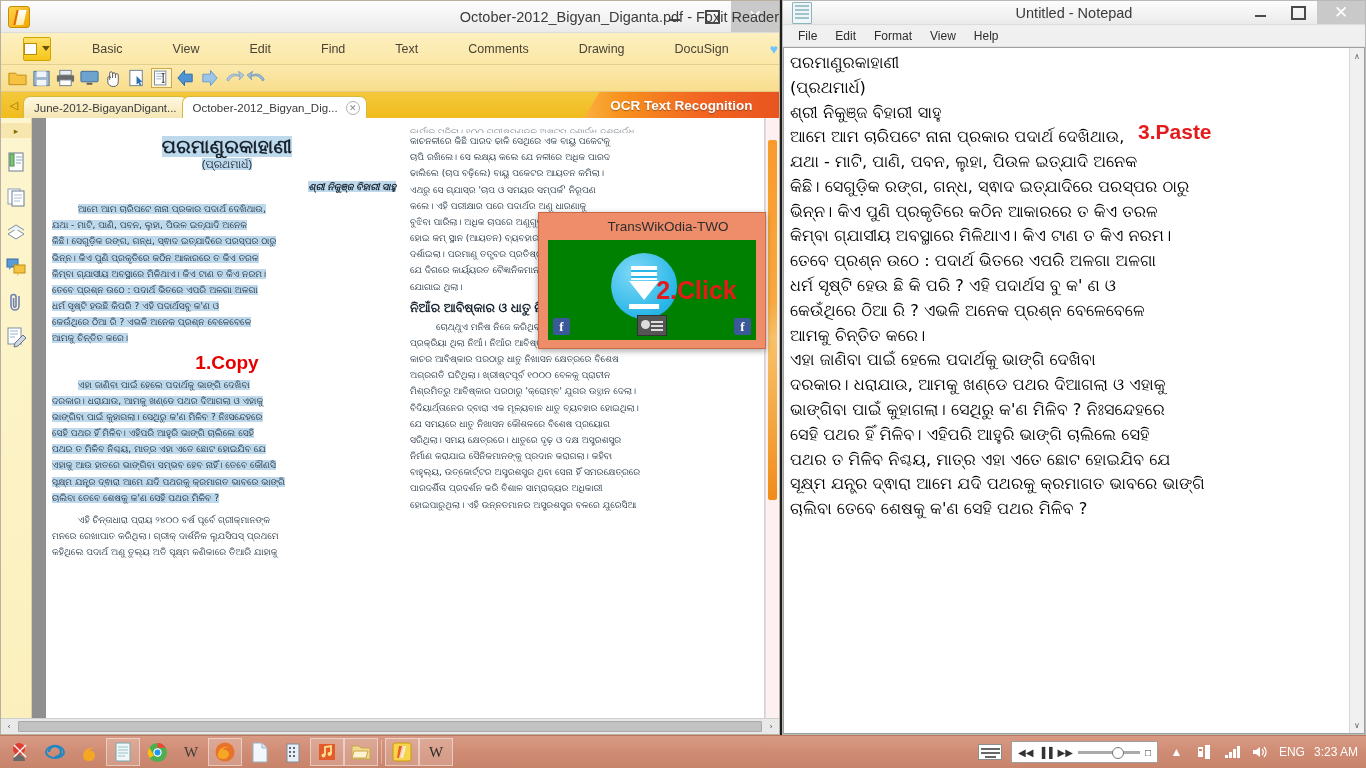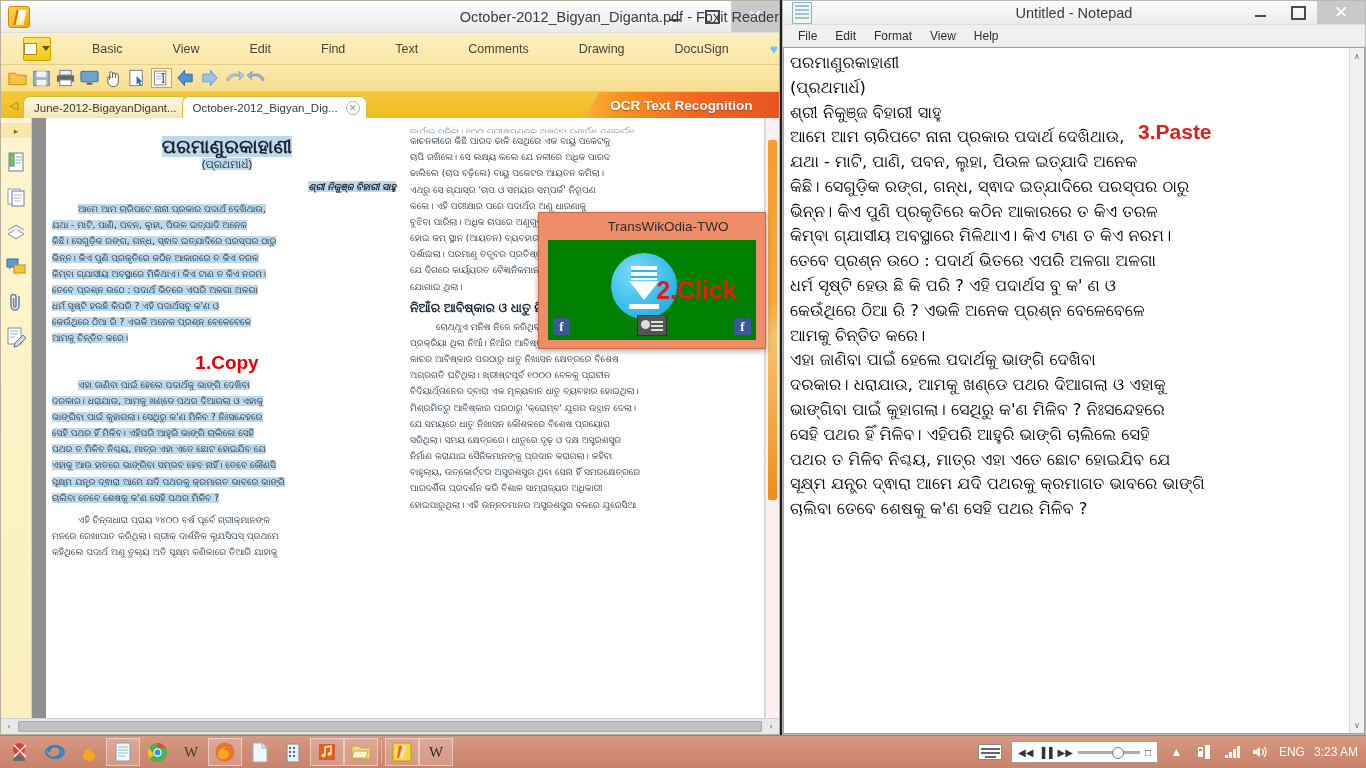--- a/index.html
+++ b/index.html
@@ -436,22 +436,22 @@
             <div class="pdf-line">ଦର୍ଶାଇଲା। ପରମାଣୁ ତତ୍ତ୍ବର ପ୍ରତିଷ୍ଠା ଏହା</div>
             <div class="pdf-line">ଯେ ଦିଗରେ କାର୍ୟ୍ୟରତ ବୈଜ୍ଞାନିକମାନଙ୍କୁ ଯଥେଷ୍ଟ ପ୍ରେରଣା</div>
             <div class="pdf-line">ଯୋଗାଇ ଥିଲା।</div>
           </div>
           <div class="pdf-head2">ନିଆଁର ଆବିଷ୍କାର ଓ ଧାତୁ ନିଖାସନ</div>
           <div>
             <div class="pdf-line" style="text-indent:26px">ଚୋଥ୍ଥୁଏ ମନିଷ ନିଜେ କରିଥିବା ସର୍ବପ୍ରଥମ ରାସାୟନିକ</div>
             <div class="pdf-line">ପ୍ରକ୍ରିୟା ଥିଲା ନିଆଁ। ନିଆଁର ଆବିଷ୍କାର ପରଠାରୁ ଜାତ ଏବଂ</div>
             <div class="pdf-line">କାଚର ଆବିଷ୍କାର ପରଠାରୁ ଧାତୁ ନିଖାସନ କ୍ଷେତ୍ରରେ ବିଶେଷ</div>
             <div class="pdf-line">ଅଗ୍ରଗତି ଘଟିଥିଲା। ଖ୍ରୀଷ୍ଟପୂର୍ବ ୧୦୦୦ ବେଳକୁ ପ୍ରାଚୀନ</div>
+            <div class="pdf-line">ମିଶ୍ରମିତ୍ରୁ ଆବିଷ୍କାର ପରଠାରୁ 'କ୍ରୋମ୍ବ' ଯୁଗର ଉତ୍ଥାନ ଦେଲା।</div>
             <div class="pdf-line">ବିଦିୟାର୍ଥ୍ତାନେର ଦ୍ବାରା ଏକ ମୂଳ୍ୟବାନ ଧାତୁ ବ୍ୟବହାର ହୋଇଥିଲା।</div>
-            <div class="pdf-line">ମିଶ୍ରମିତ୍ରୁ ଆବିଷ୍କାର ପରଠାରୁ 'କ୍ରୋମ୍ବ' ଯୁଗର ଉତ୍ଥାନ ଦେଲା।</div>
             <div class="pdf-line">ଯେ ସମୟରେ ଧାତୁ ନିଖାସନ କୌଶଳରେ ବିଶେଷ ପ୍ରୟୋଗ</div>
             <div class="pdf-line">ସରିଥିଲା। ସମୟ କ୍ଷେତ୍ରରେ। ଧାତୁରେ ଦୃଢ଼ ଓ ଦକ୍ଷ ଅସ୍ତ୍ରଶସ୍ତ୍ର</div>
             <div class="pdf-line">ନିର୍ମାଣ କରାଯାଇ ସୈନିକମାନଙ୍କୁ ପ୍ରଦାନ କରାଗଲା। କହିବା</div>
             <div class="pdf-line">ବାହୁଲ୍ୟ, ଉତ୍କୋର୍ଟ୍ଟର ଅସ୍ତ୍ରଶସ୍ତ୍ର ଥିବା ସେନା ହିଁ ସମରକ୍ଷେତ୍ରରେ</div>
             <div class="pdf-line">ପାରଦର୍ଶିତା ପ୍ରଦର୍ଶନ କରି ବିଶାଳ ସାମ୍ରାଜ୍ୟର ଅଧିକାରୀ</div>
             <div class="pdf-line">ହୋଇପାରୁଥିଲା। ଏହି ଉନ୍ନତମାନର ଅସ୍ତ୍ରଶସ୍ତ୍ର ବଳରେ ଯୁରେସିଆ</div>
           </div>
         </div>
       </div>
 

